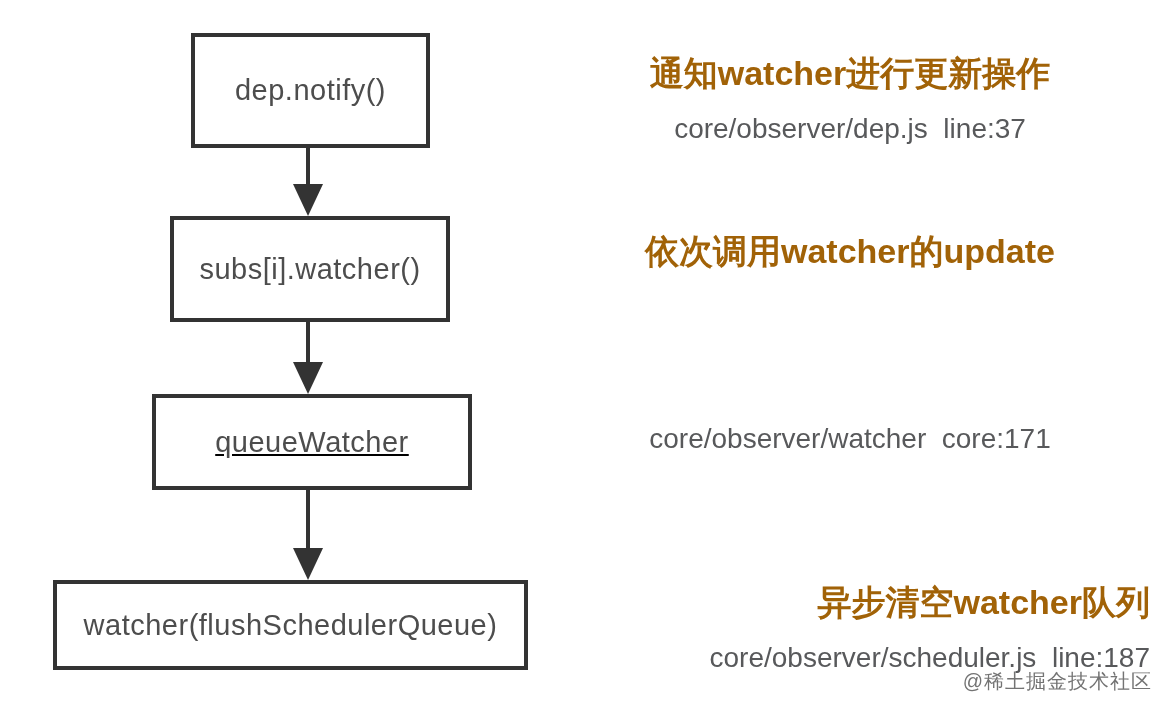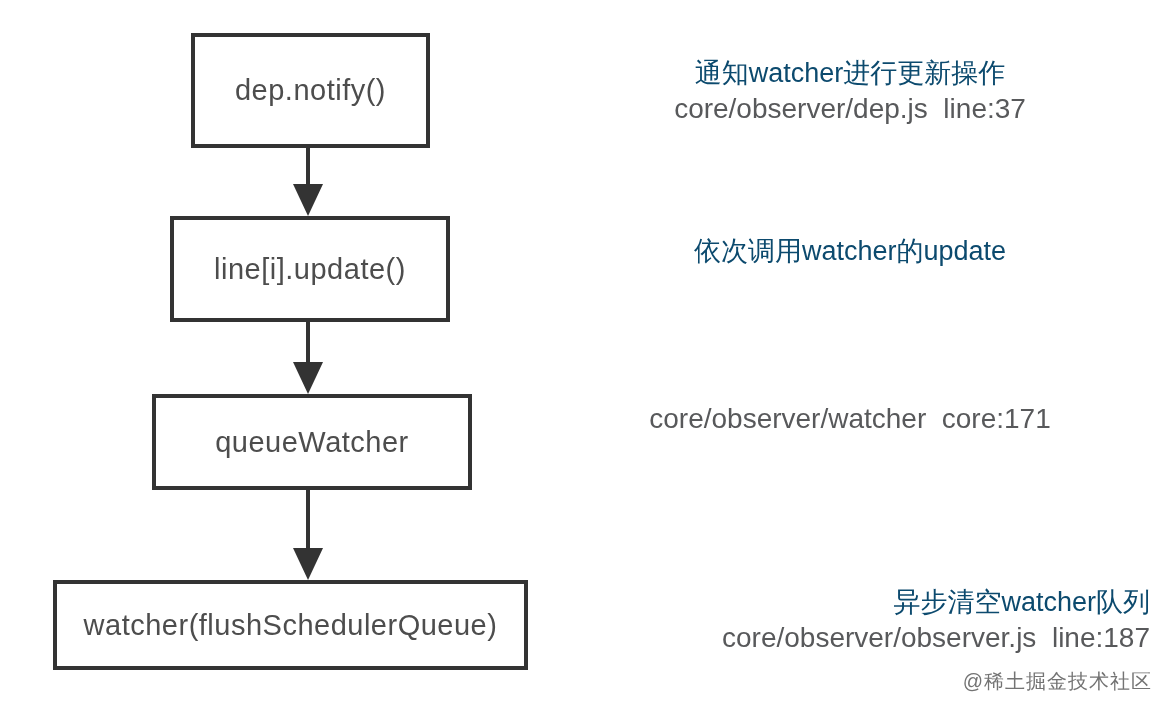--- a/index.html
+++ b/index.html
@@ -57,30 +57,30 @@
     border-right: 15px solid transparent;
     border-top: 32px solid #333333;
   }
   .annotation {
     position: absolute;
     left: 550px;
     width: 600px;
     text-align: center;
   }
   .annotation .annotation-title {
-    font-size: 27px;
+    font-size: 34px;
     line-height: 36px;
-    font-weight: normal;
-    color: #0c4a6e;
+    font-weight: bold;
+    color: #a16207;
     white-space: pre;
   }
   .annotation .annotation-source {
     font-size: 28px;
     line-height: 36px;
-    margin-top: 0;
+    margin-top: 20px;
     color: #58595b;
     white-space: pre;
   }
   .watermark {
     position: absolute;
     top: 668px;
     right: 8px;
     font-size: 20px;
     color: #737373;
     letter-spacing: 1px;
@@ -94,29 +94,29 @@
   <div class="node" style="left:191px; top:33px; width:239px; height:115px;">
     <span class="node-label">dep.notify()</span>
   </div>
 
   <div class="arrow" style="left:292px; top:148px; height:68px;">
     <div class="arrow-line"></div>
     <div class="arrow-head"></div>
   </div>
 
   <div class="node" style="left:170px; top:216px; width:280px; height:106px;">
-    <span class="node-label">line[i].update()</span>
+    <span class="node-label">subs[i].watcher()</span>
   </div>
 
   <div class="arrow" style="left:292px; top:322px; height:72px;">
     <div class="arrow-line"></div>
     <div class="arrow-head"></div>
   </div>
 
-  <div class="node" style="left:152px; top:394px; width:320px; height:96px;">
+  <div class="node" style="left:152px; top:394px; width:320px; height:96px;text-decoration:underline;">
     <span class="node-label">queueWatcher</span>
   </div>
 
   <div class="arrow" style="left:292px; top:490px; height:90px;">
     <div class="arrow-line"></div>
     <div class="arrow-head"></div>
   </div>
 
   <div class="node" style="left:53px; top:580px; width:475px; height:90px;">
     <span class="node-label">watcher(flushSchedulerQueue)</span>
@@ -130,18 +130,18 @@
   <div class="annotation" style="top:233px;">
     <div class="annotation-title">依次调用watcher的update</div>
   </div>
 
   <div class="annotation" style="top:401px;">
     <div class="annotation-source">core/observer/watcher  core:171</div>
   </div>
 
   <div class="annotation" style="top:584px;text-align:right;">
     <div class="annotation-title">异步清空watcher队列</div>
-    <div class="annotation-source">core/observer/observer.js  line:187</div>
+    <div class="annotation-source">core/observer/scheduler.js  line:187</div>
   </div>
 
   <div class="watermark">@稀土掘金技术社区</div>
 
 </div>
 
 </body></html>

